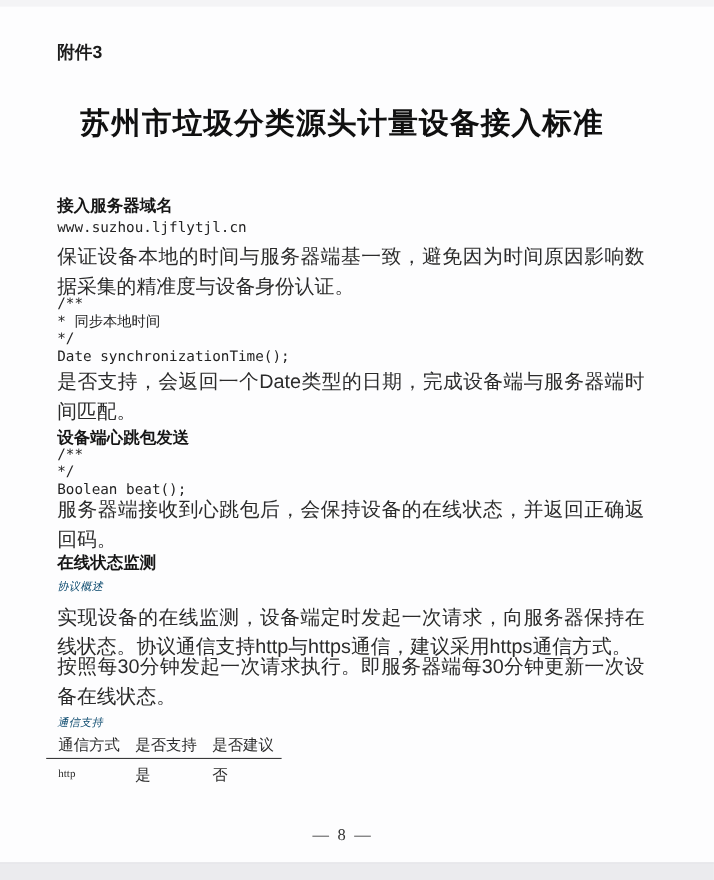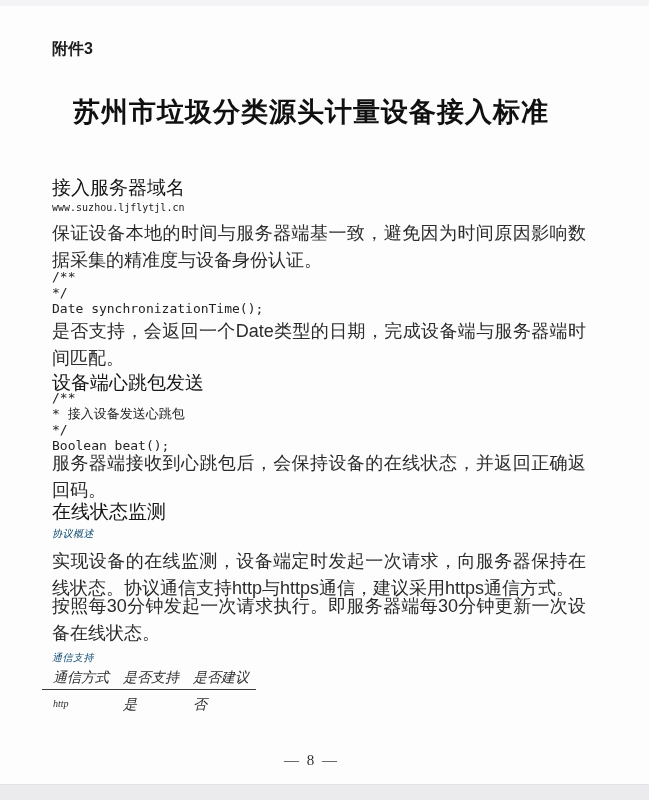--- a/index.html
+++ b/index.html
@@ -23,30 +23,30 @@
   .attachment {
     margin-top:38px; font-size:16px; line-height:22px; font-weight:600; color:#1c1c1c;
   }
   .doc-title {
     margin-top:33px; font-family:Liberation Serif, serif;
     font-size:27px; line-height:38px; font-weight:700; color:#101010;
     text-align:center; letter-spacing:1px; white-space:nowrap;
     transform:translateX(-8px);
   }
   .h-bold {
-    font-size:19px; line-height:21px; font-weight:400; color:#161616;
+    font-size:15px; line-height:21px; font-weight:700; color:#161616;
   }
   .h1 { margin-top:46px; }
   .h2 { margin-top:0; }
   .h3 { margin-top:0; }
   .h4 { margin-top:-3px; }
   .mono {
     font-family:"DejaVu Sans Mono", monospace; font-size:13px; color:#232323;
   }
-  .domain-line { line-height:20px; font-size:10px; }
+  .domain-line { line-height:20px; font-size:13px; }
   .para {
     font-size:18px; line-height:27px; color:#2b2b2b;
     text-align:justify; letter-spacing:0;
   }
   .p1 { margin-top:2px; }
   .code-block { line-height:16px; }
   .code-block .code-line { line-height:16px; }
   .cb1 { margin-top:-5px; }
   .p2 { margin-top:1px; }
   .p3 { margin-top:1px; }
@@ -54,21 +54,21 @@
   .p4 { margin-top:-2px; }
   .p5 { margin-top:-4px; }
   .sub-italic {
     font-style:italic; font-size:10px; line-height:21px; color:#0c4a6e;
     font-family:"Liberation Serif", serif; letter-spacing:0.5px;
   }
   .sub1 { margin-top:1px; }
   .p6 { margin-top:4px; }
   .p7 { margin-top:-9px; }
   .sub2 { margin-top:0; }
-  .comm-table { margin-top:1px; margin-left:-10px; width:214px; font-size:14px;font-style:italic; }
+  .comm-table { margin-top:1px; margin-left:-10px; width:214px; font-size:14px; }
   .comm-row { display:flex; padding-left:11px; }
   .comm-row.header { border-bottom:1.5px solid #3a3a3a; padding-bottom:3px; line-height:17px; }
   .comm-row.data { padding-top:4px; line-height:20px; }
   .comm-cell-1 { width:70px; }
   .comm-cell-2 { width:70px; }
   .comm-cell-3 { flex:1; }
   .http-cell { font-family:"Liberation Serif", serif; font-size:10px; }
   .page-number {
     position:absolute; left:0; right:26px; top:752px; text-align:center;
     font-family:"Liberation Serif", serif; font-size:15px; color:#333;
@@ -87,31 +87,31 @@
 
     <div class="doc-title">苏州市垃圾分类源头计量设备接入标准</div>
 
     <div class="h-bold h1">接入服务器域名</div>
     <div class="mono domain-line">www.suzhou.ljflytjl.cn</div>
 
     <div class="para p1">保证设备本地的时间与服务器端基一致，避免因为时间原因影响数据采集的精准度与设备身份认证。</div>
 
     <div class="code-block cb1">
       <div class="mono code-line">/**</div>
+      <div class="mono code-line">* 同步本地时间</div>
       <div class="mono code-line">*/</div>
       <div class="mono code-line">Date synchronizationTime();</div>
     </div>
 
     <div class="para p2">是否支持，会返回一个Date类型的日期，完成设备端与服务器端时间匹配。</div>
 
     <div class="h-bold h3">设备端心跳包发送</div>
 
     <div class="code-block cb2">
       <div class="mono code-line">/**</div>
-      <div class="mono code-line">* 接入设备发送心跳包</div>
       <div class="mono code-line">*/</div>
       <div class="mono code-line">Boolean beat();</div>
     </div>
 
     <div class="para p5">服务器端接收到心跳包后，会保持设备的在线状态，并返回正确返回码。</div>
 
     <div class="h-bold h4">在线状态监测</div>
     <div class="sub-italic sub1">协议概述</div>
     <div class="para p6">实现设备的在线监测，设备端定时发起一次请求，向服务器保持在线状态。协议通信支持http与https通信，建议采用https通信方式。</div>
     <div class="para p7">按照每30分钟发起一次请求执行。即服务器端每30分钟更新一次设备在线状态。</div>

